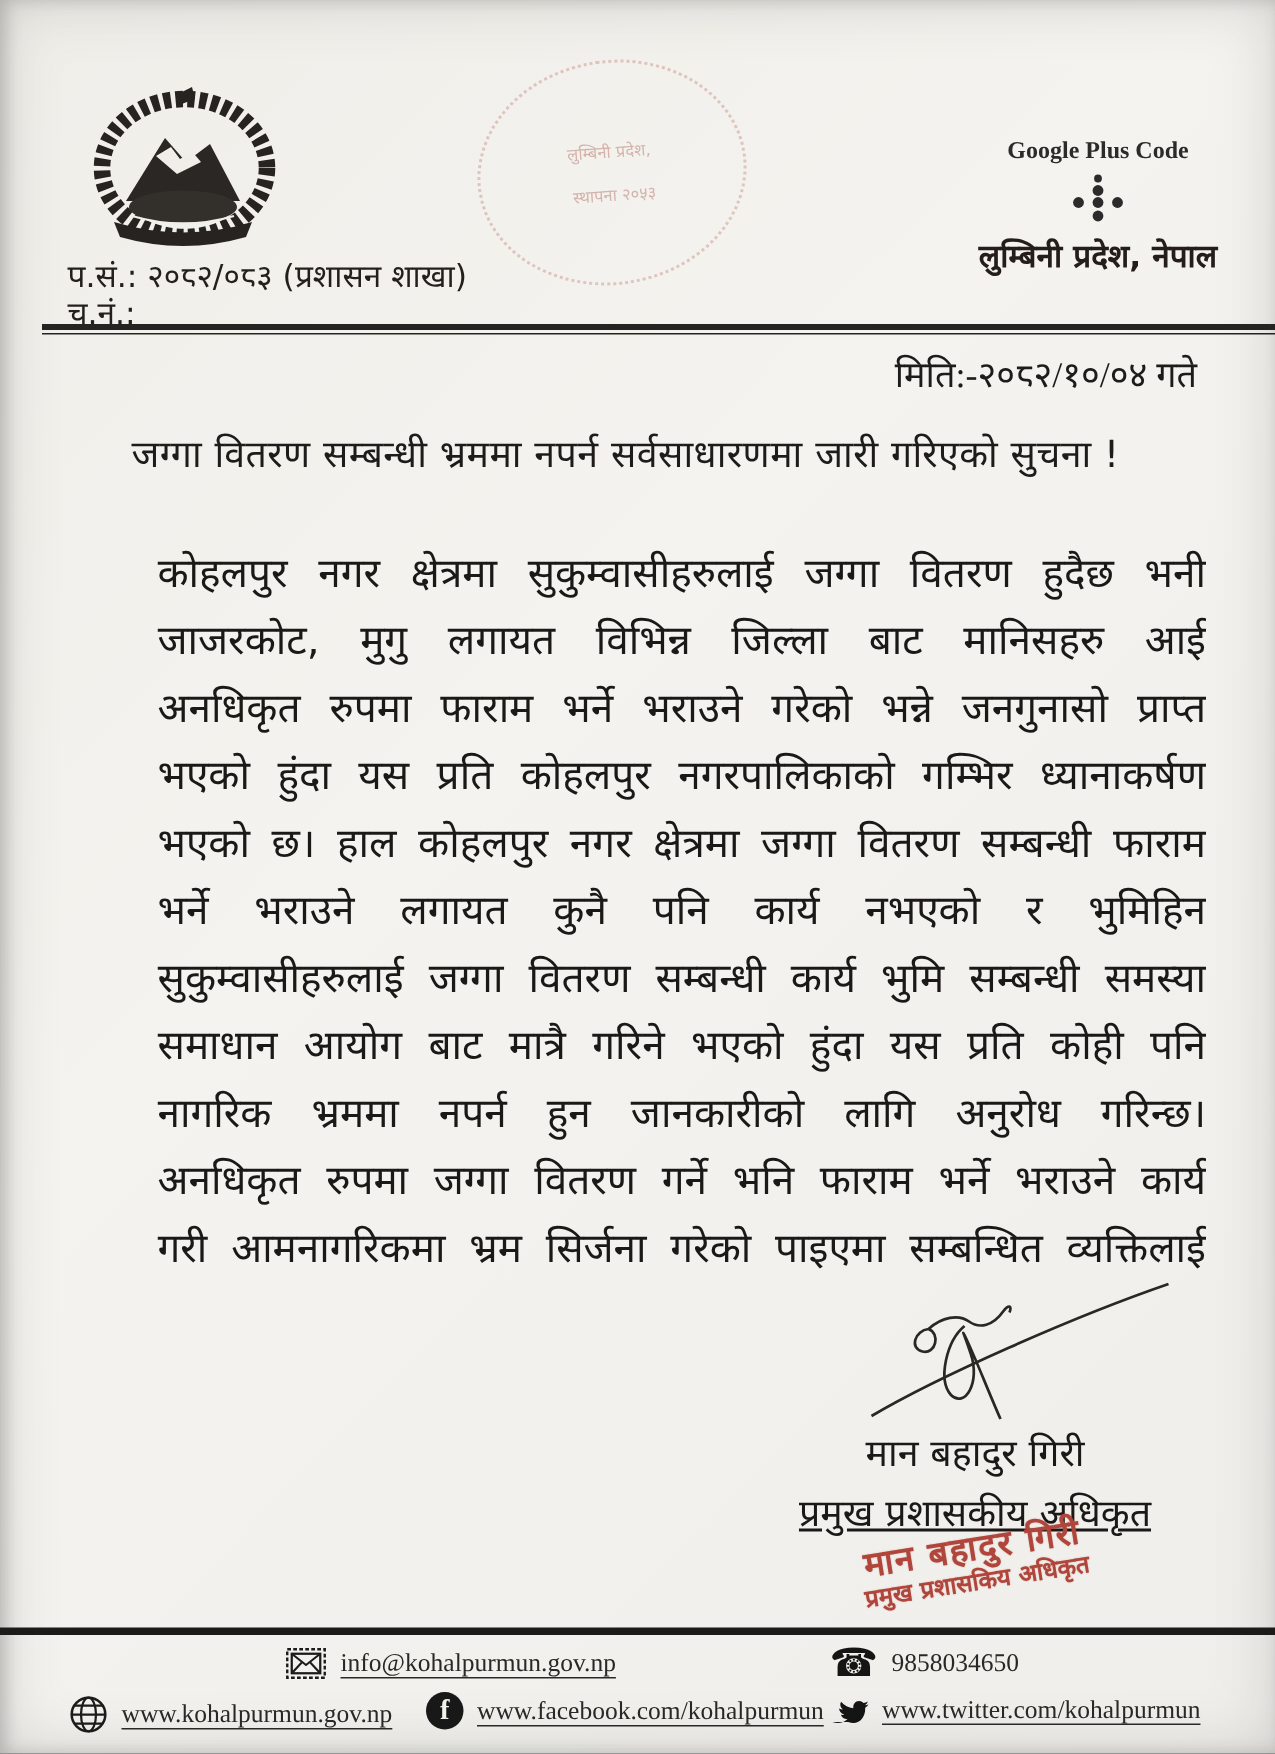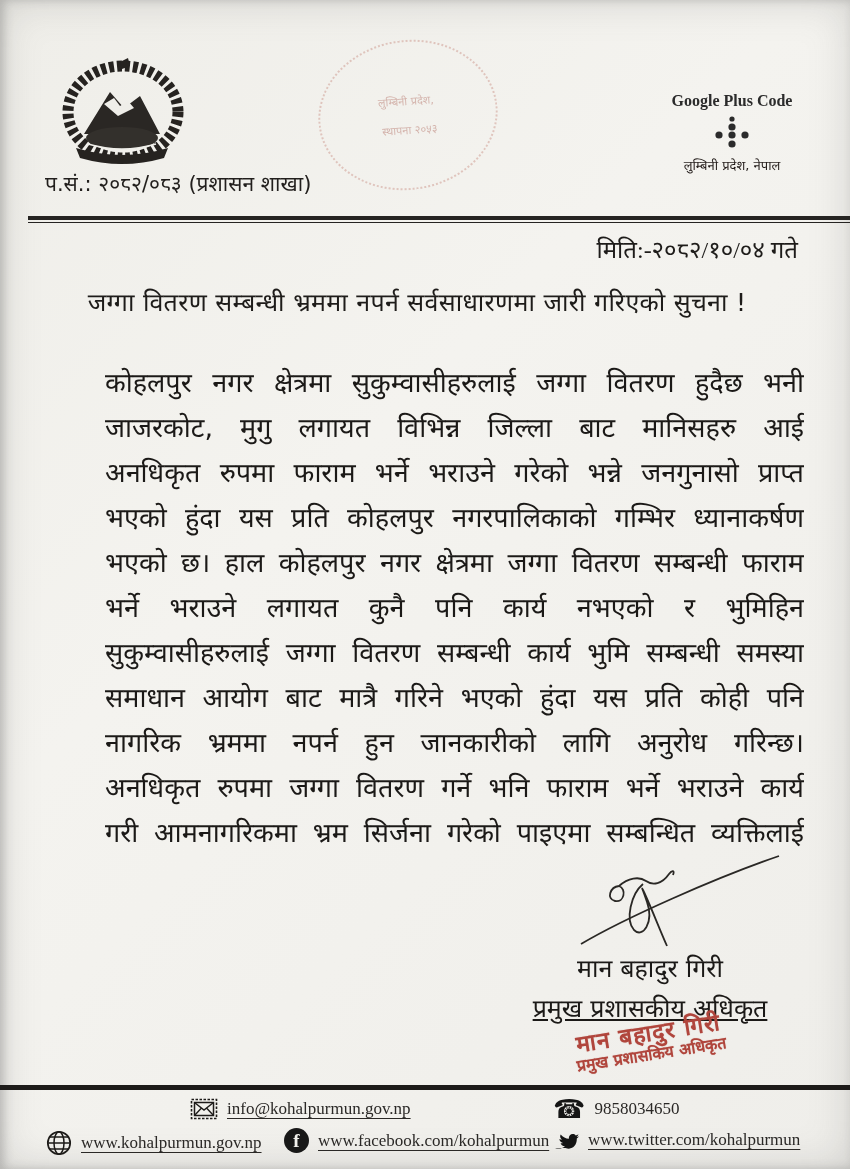--- a/index.html
+++ b/index.html
@@ -34,21 +34,21 @@
     z-index: 1; transform: rotate(-8deg);
     display: flex; flex-direction: column; align-items: center; justify-content: center;
     gap: 14px; pointer-events: none;
   }
   .watermark span { color: rgba(176,104,94,0.45); font-size: 11px; transform: rotate(4deg); white-space: nowrap; }
 
   .plus-block { position: absolute; right: 18px; top: 92px; width: 200px; text-align: center; }
   .plus-label { font-size: 16px; font-weight: bold; color: #2b2b2b; font-family: "Liberation Serif", serif; }
   .plus-icon  { margin: 4px auto 2px auto; display: block; }
   .plus-code  { font-size: 17px; font-weight: bold; color: #2b2b2b; font-family: "Liberation Serif", serif; }
-  .plus-prov  { font-size: 13px; font-weight: normal; color: #241d1b; margin-top: 0; }
+  .plus-prov  { font-size: 21px; font-weight: bold; color: #241d1b; margin-top: 0; }
 
   .refs { position: absolute; left: 45px; top: 172px; font-size: 21px; color: #221f1d; line-height: 25px; }
 
   .head-rule {
     position: absolute; left: 28px; right: 0; top: 216px; height: 7px;
     border-top: 4px solid #262422; border-bottom: 1px solid #262422;
   }
 
   
   .date-line { position: absolute; right: 52px; top: 232px; font-size: 24px; color: #1e1c1a; font-family: Liberation Serif, serif; }
@@ -129,20 +129,21 @@
       <circle cx="9" cy="21" r="3.6" fill="#2b2b2b"></circle>
       <circle cx="22" cy="21" r="3.6" fill="#2b2b2b"></circle>
       <circle cx="35" cy="21" r="3.6" fill="#2b2b2b"></circle>
       <circle cx="22" cy="30" r="3.6" fill="#2b2b2b"></circle>
     </svg>
     <div class="plus-prov">लुम्बिनी प्रदेश, नेपाल</div>
   </div>
 
   <div class="refs">
     <div>प.सं.: २०८२/०८३ (प्रशासन शाखा)</div>
+    <div>च.नं.:</div>
   </div>
 
   <div class="head-rule"></div>
 
   <div class="date-line">मिति:-२०८२/१०/०४ गते</div>
 
   <div class="subject">जग्गा वितरण सम्बन्धी भ्रममा नपर्न सर्वसाधारणमा जारी गरिएको सुचना !</div>
 
   <div class="body-text">कोहलपुर नगर क्षेत्रमा सुकुम्वासीहरुलाई जग्गा वितरण हुदैछ भनी जाजरकोट, मुगु लगायत विभिन्न जिल्ला बाट मानिसहरु आई अनधिकृत रुपमा फाराम भर्ने भराउने गरेको भन्ने जनगुनासो प्राप्त भएको हुंदा यस प्रति कोहलपुर नगरपालिकाको गम्भिर ध्यानाकर्षण भएको छ। हाल कोहलपुर नगर क्षेत्रमा जग्गा वितरण सम्बन्धी फाराम भर्ने भराउने लगायत कुनै पनि कार्य नभएको र भुमिहिन सुकुम्वासीहरुलाई जग्गा वितरण सम्बन्धी कार्य भुमि सम्बन्धी समस्या समाधान आयोग बाट मात्रै गरिने भएको हुंदा यस प्रति कोही पनि नागरिक भ्रममा नपर्न हुन जानकारीको लागि अनुरोध गरिन्छ। अनधिकृत रुपमा जग्गा वितरण गर्ने भनि फाराम भर्ने भराउने कार्य गरी आमनागरिकमा भ्रम सिर्जना गरेको पाइएमा सम्बन्धित व्यक्तिलाई कानुन बमोजिम कार्वाही गरिने र त्यस्ता कार्य भए गरेको पाइएमा सम्बन्धित निकायमा जानकारी गराउन हुन सम्बन्धित सबैमा यो सुचना जारी गरिएको छ।</div>
 

